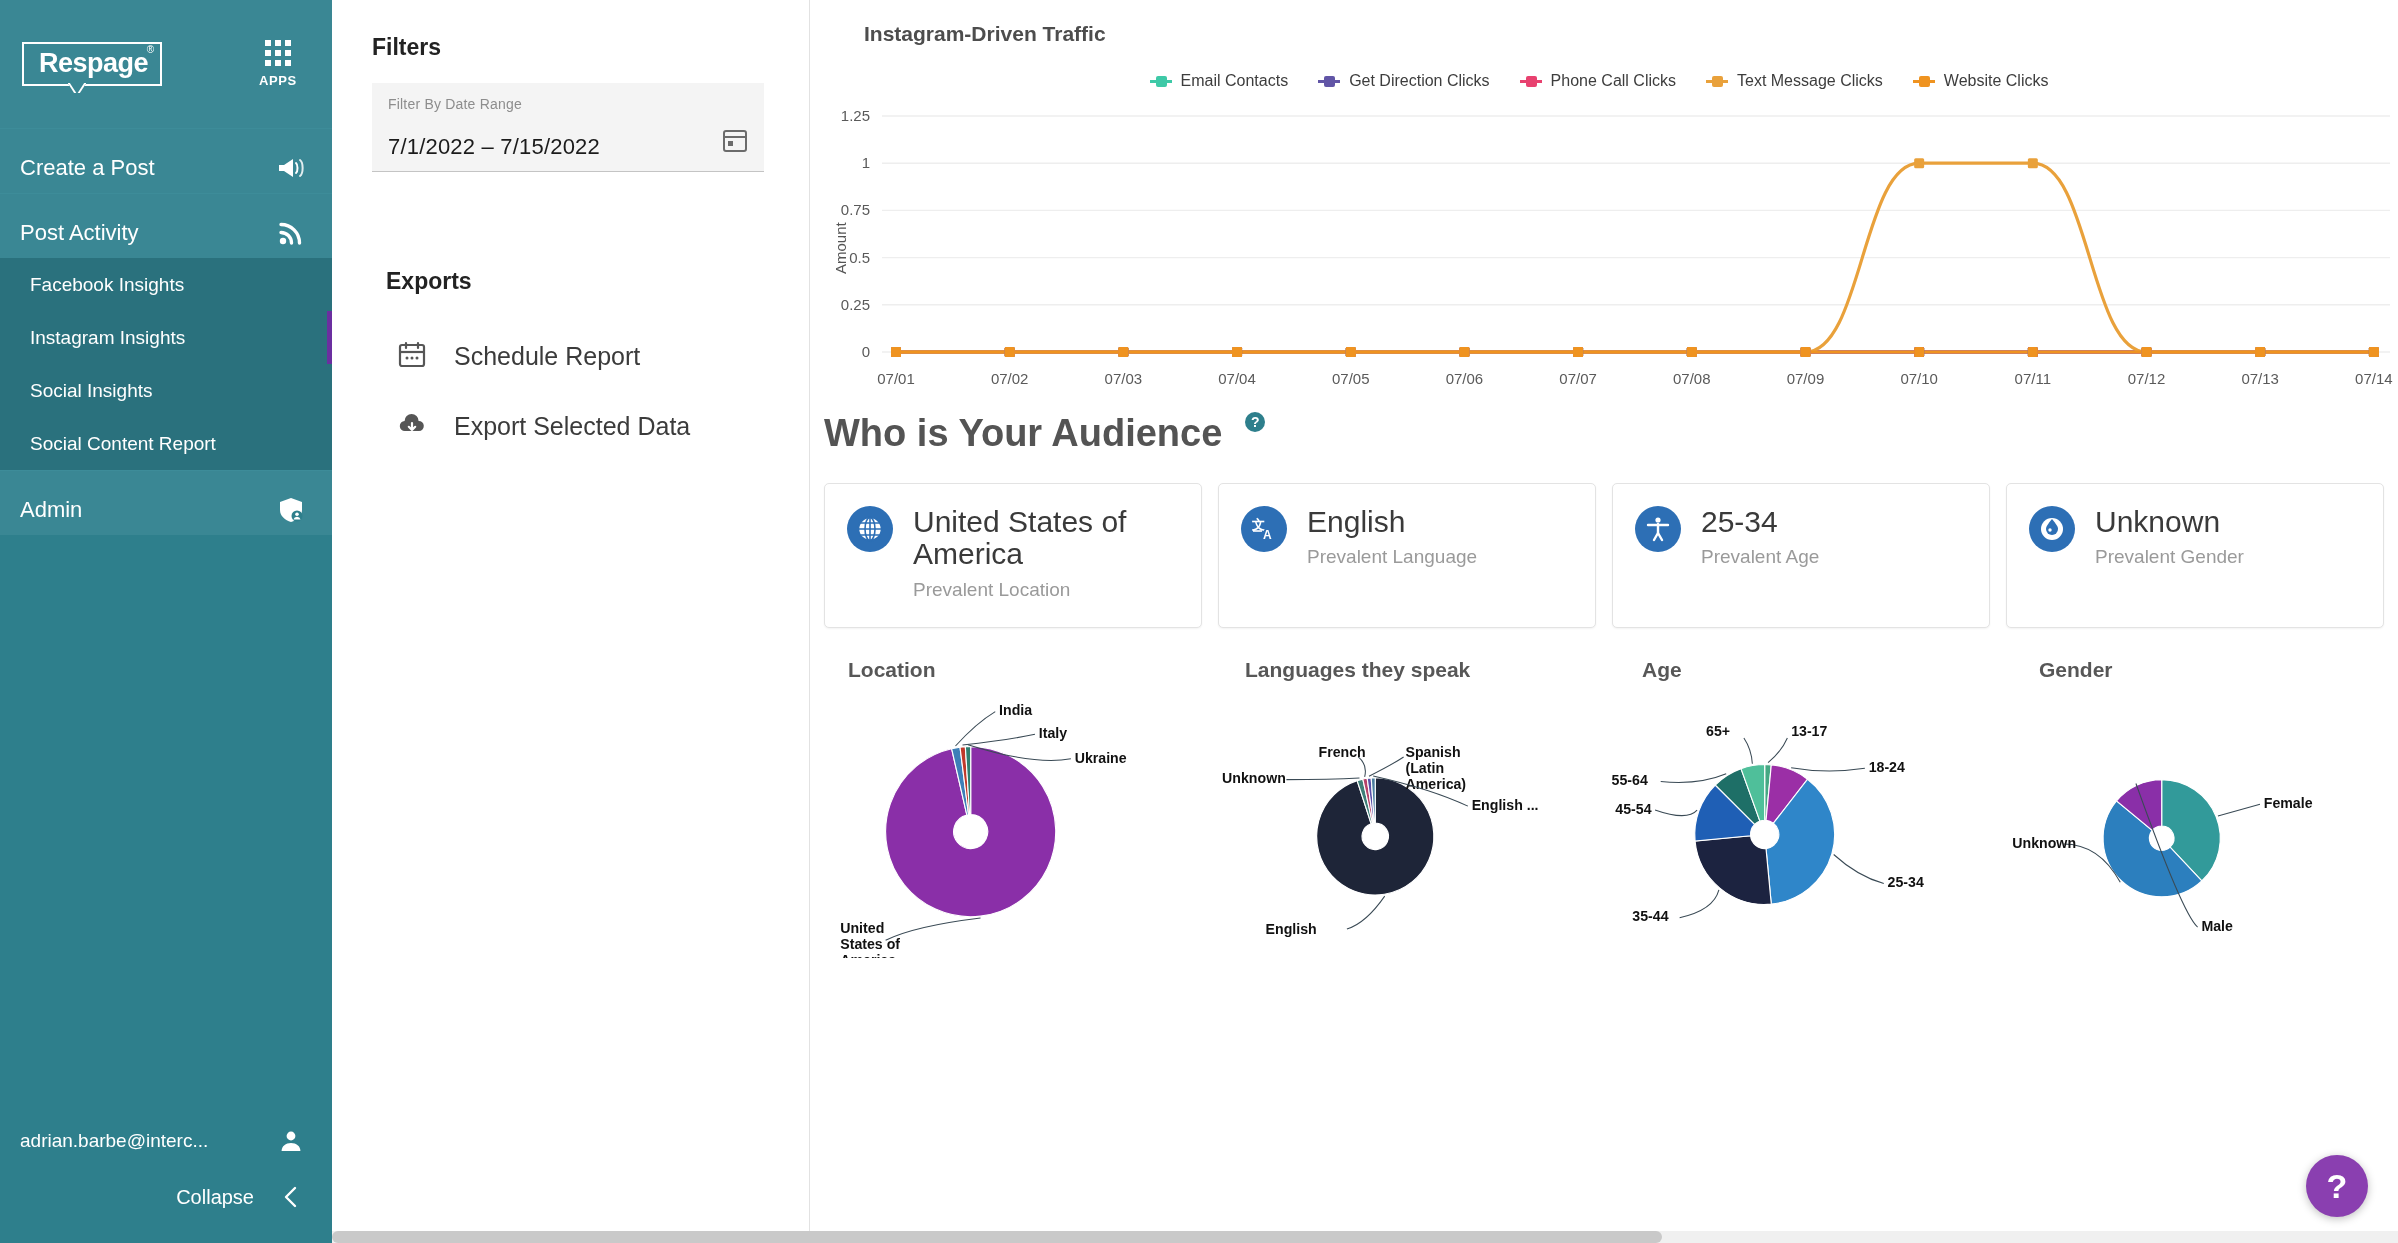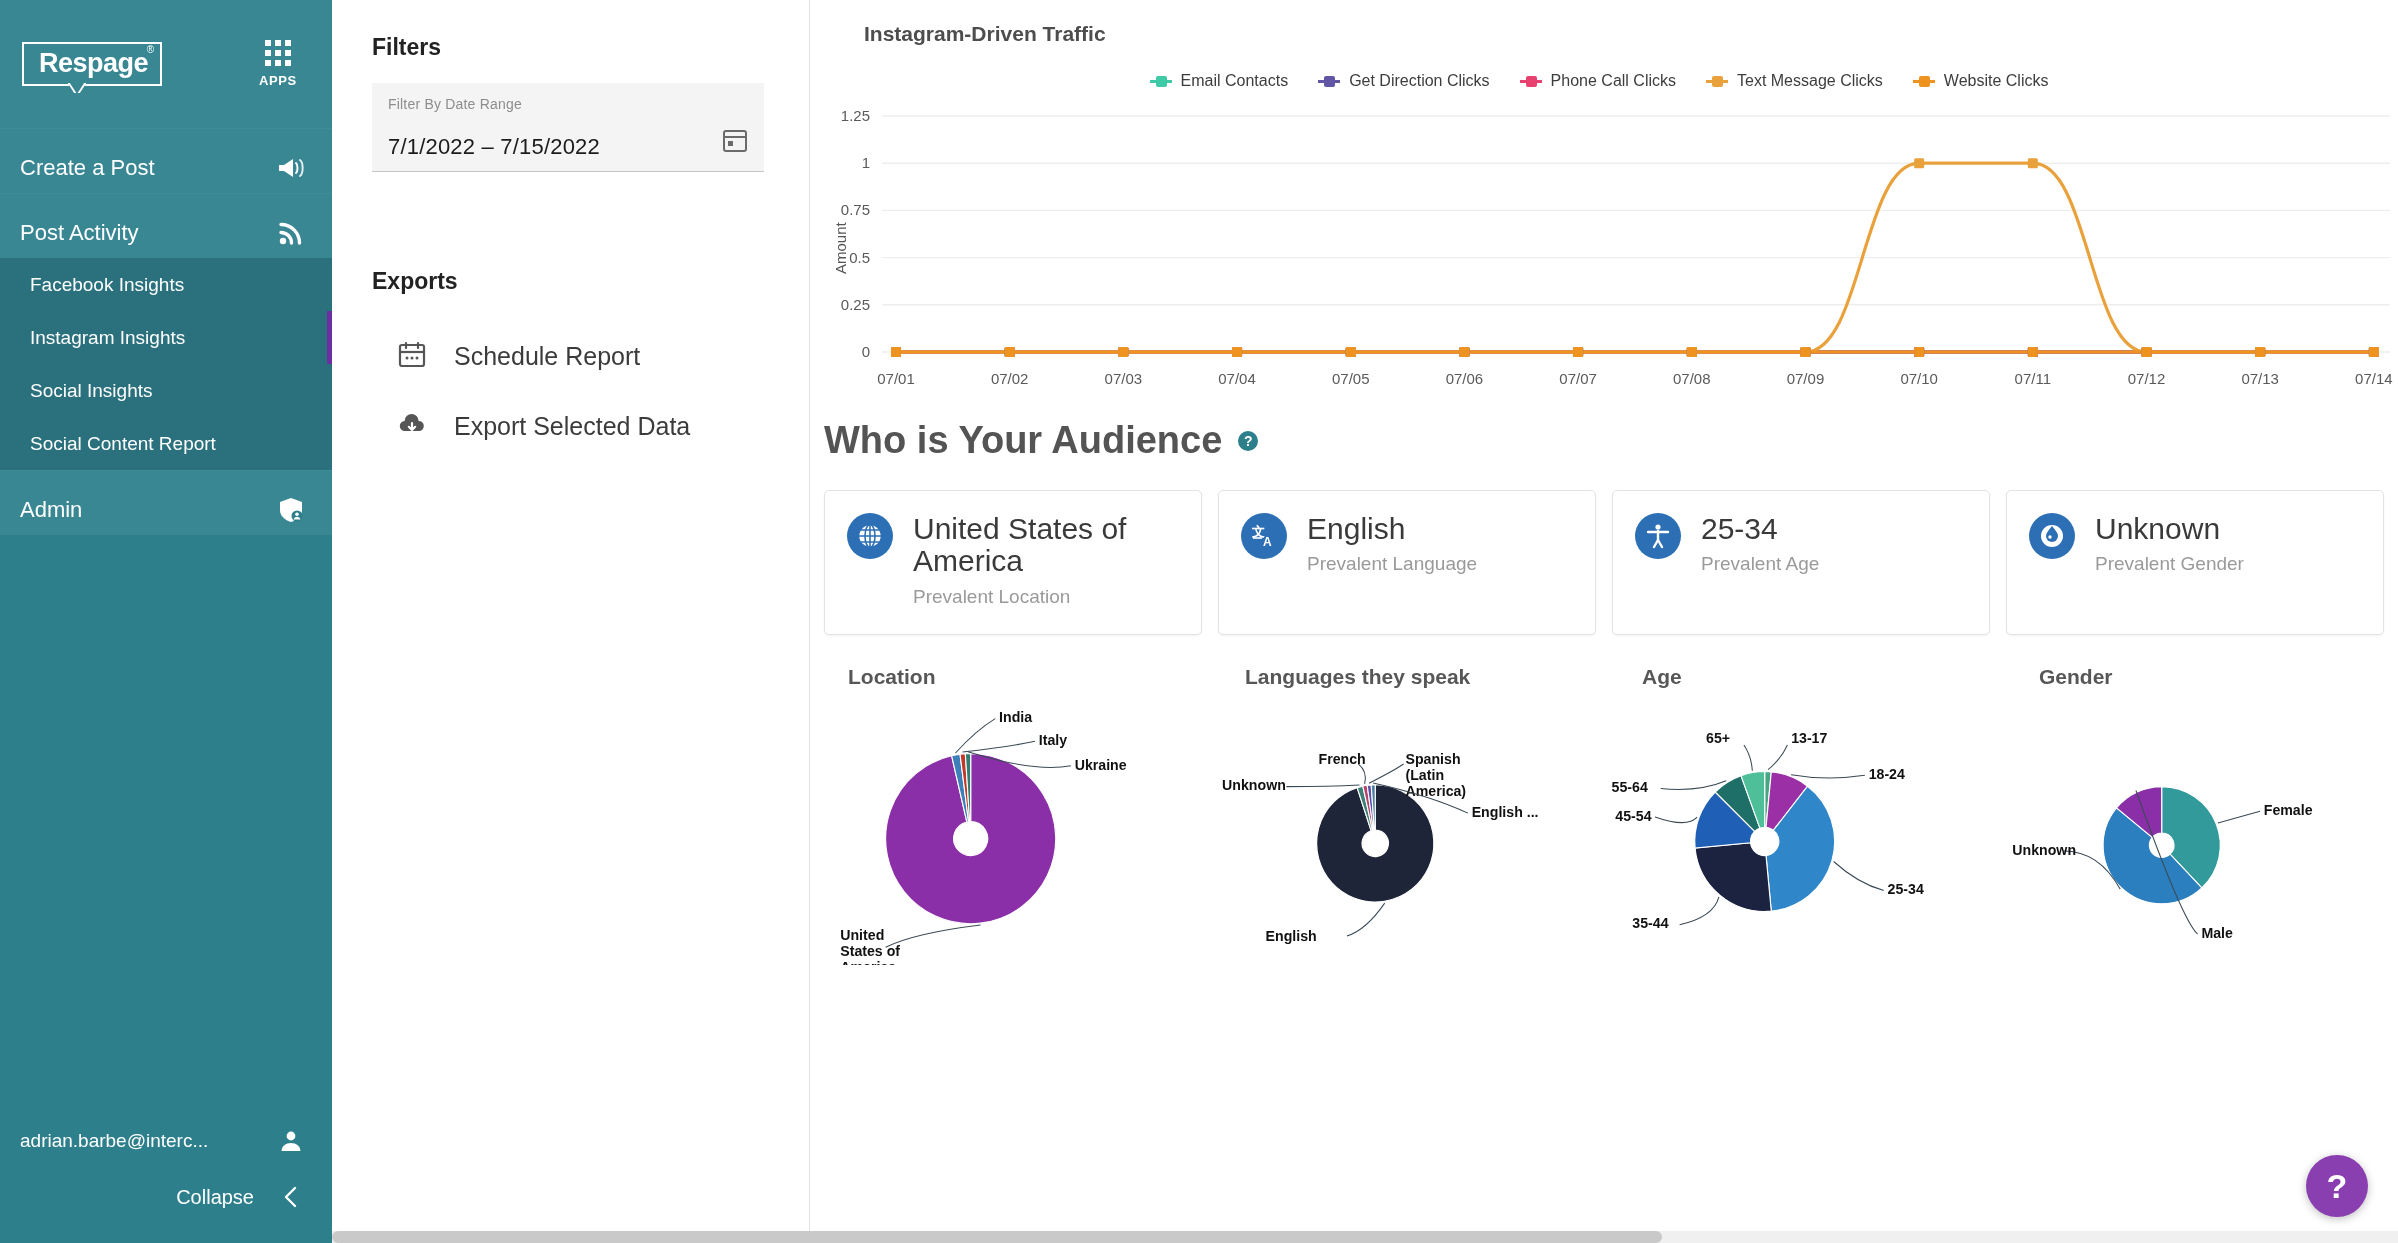--- a/index.html
+++ b/index.html
@@ -101,21 +101,21 @@
   }
   .pane-h { font-size: 23px; font-weight: bold; color: #222; margin-bottom: 22px; }
   .date-field {
     background: #f4f4f4; border-bottom: 1px solid #c4c4c4;
     padding: 13px 16px 11px 16px; width: 392px; cursor: pointer;
     display: flex; justify-content: space-between; align-items: flex-end;
   }
   .date-label { font-size: 14px; color: #8d8d8d; margin-bottom: 22px; letter-spacing: 0.2px; }
   .date-value { font-size: 22px; color: #1b1b1b; letter-spacing: 0.2px; }
   .cal-ico { margin-bottom: 3px; }
-  .exports-h { font-size: 23px; font-weight: bold; color: #222; margin: 96px 0 26px 0; }
+  .exports-h { font-size: 23px; font-weight: bold; color: #222; margin: 96px 0 26px 14px; }
   .exp-item {
     display: flex; align-items: center; gap: 28px;
     height: 70px; cursor: pointer; padding-left: 26px;
   }
   .exp-item .lbl { font-size: 25px; color: #3b3b3b; }
 
   
   .main {
     flex: 1 1 auto; height: 1243px; position: relative;
     background: #ffffff; overflow: hidden;
@@ -134,22 +134,22 @@
   .lg .txt { font-size: 16px; color: #3d3d3d; }
 
   .plot-wrap { position: relative; height: 300px; margin-top: 12px; }
   .ylabel {
     position: absolute; left: 22px; top: 172px;
     transform: rotate(-90deg); transform-origin: left top;
     font-size: 15px; color: #555;
   }
 
   .audience-h {
-    display: flex; align-items: center; gap: 16px;
-    padding: 0 0 0 14px; margin-top: 17px;
+    display: flex; align-items: flex-start; gap: 23px;
+    padding: 0 0 0 14px; margin-top: 10px;
   }
   .audience-h .t { font-size: 38px; font-weight: bold; color: #545454; }
   .help-dot {
     width: 20px; height: 20px; border-radius: 50%; background: #2e7f8c;
     color: #fff; font-size: 14px; font-weight: bold;
     display: flex; align-items: center; justify-content: center; cursor: pointer;
   }
 
   .cards { display: flex; gap: 16px; padding: 28px 14px 0 14px; }
   .card {

